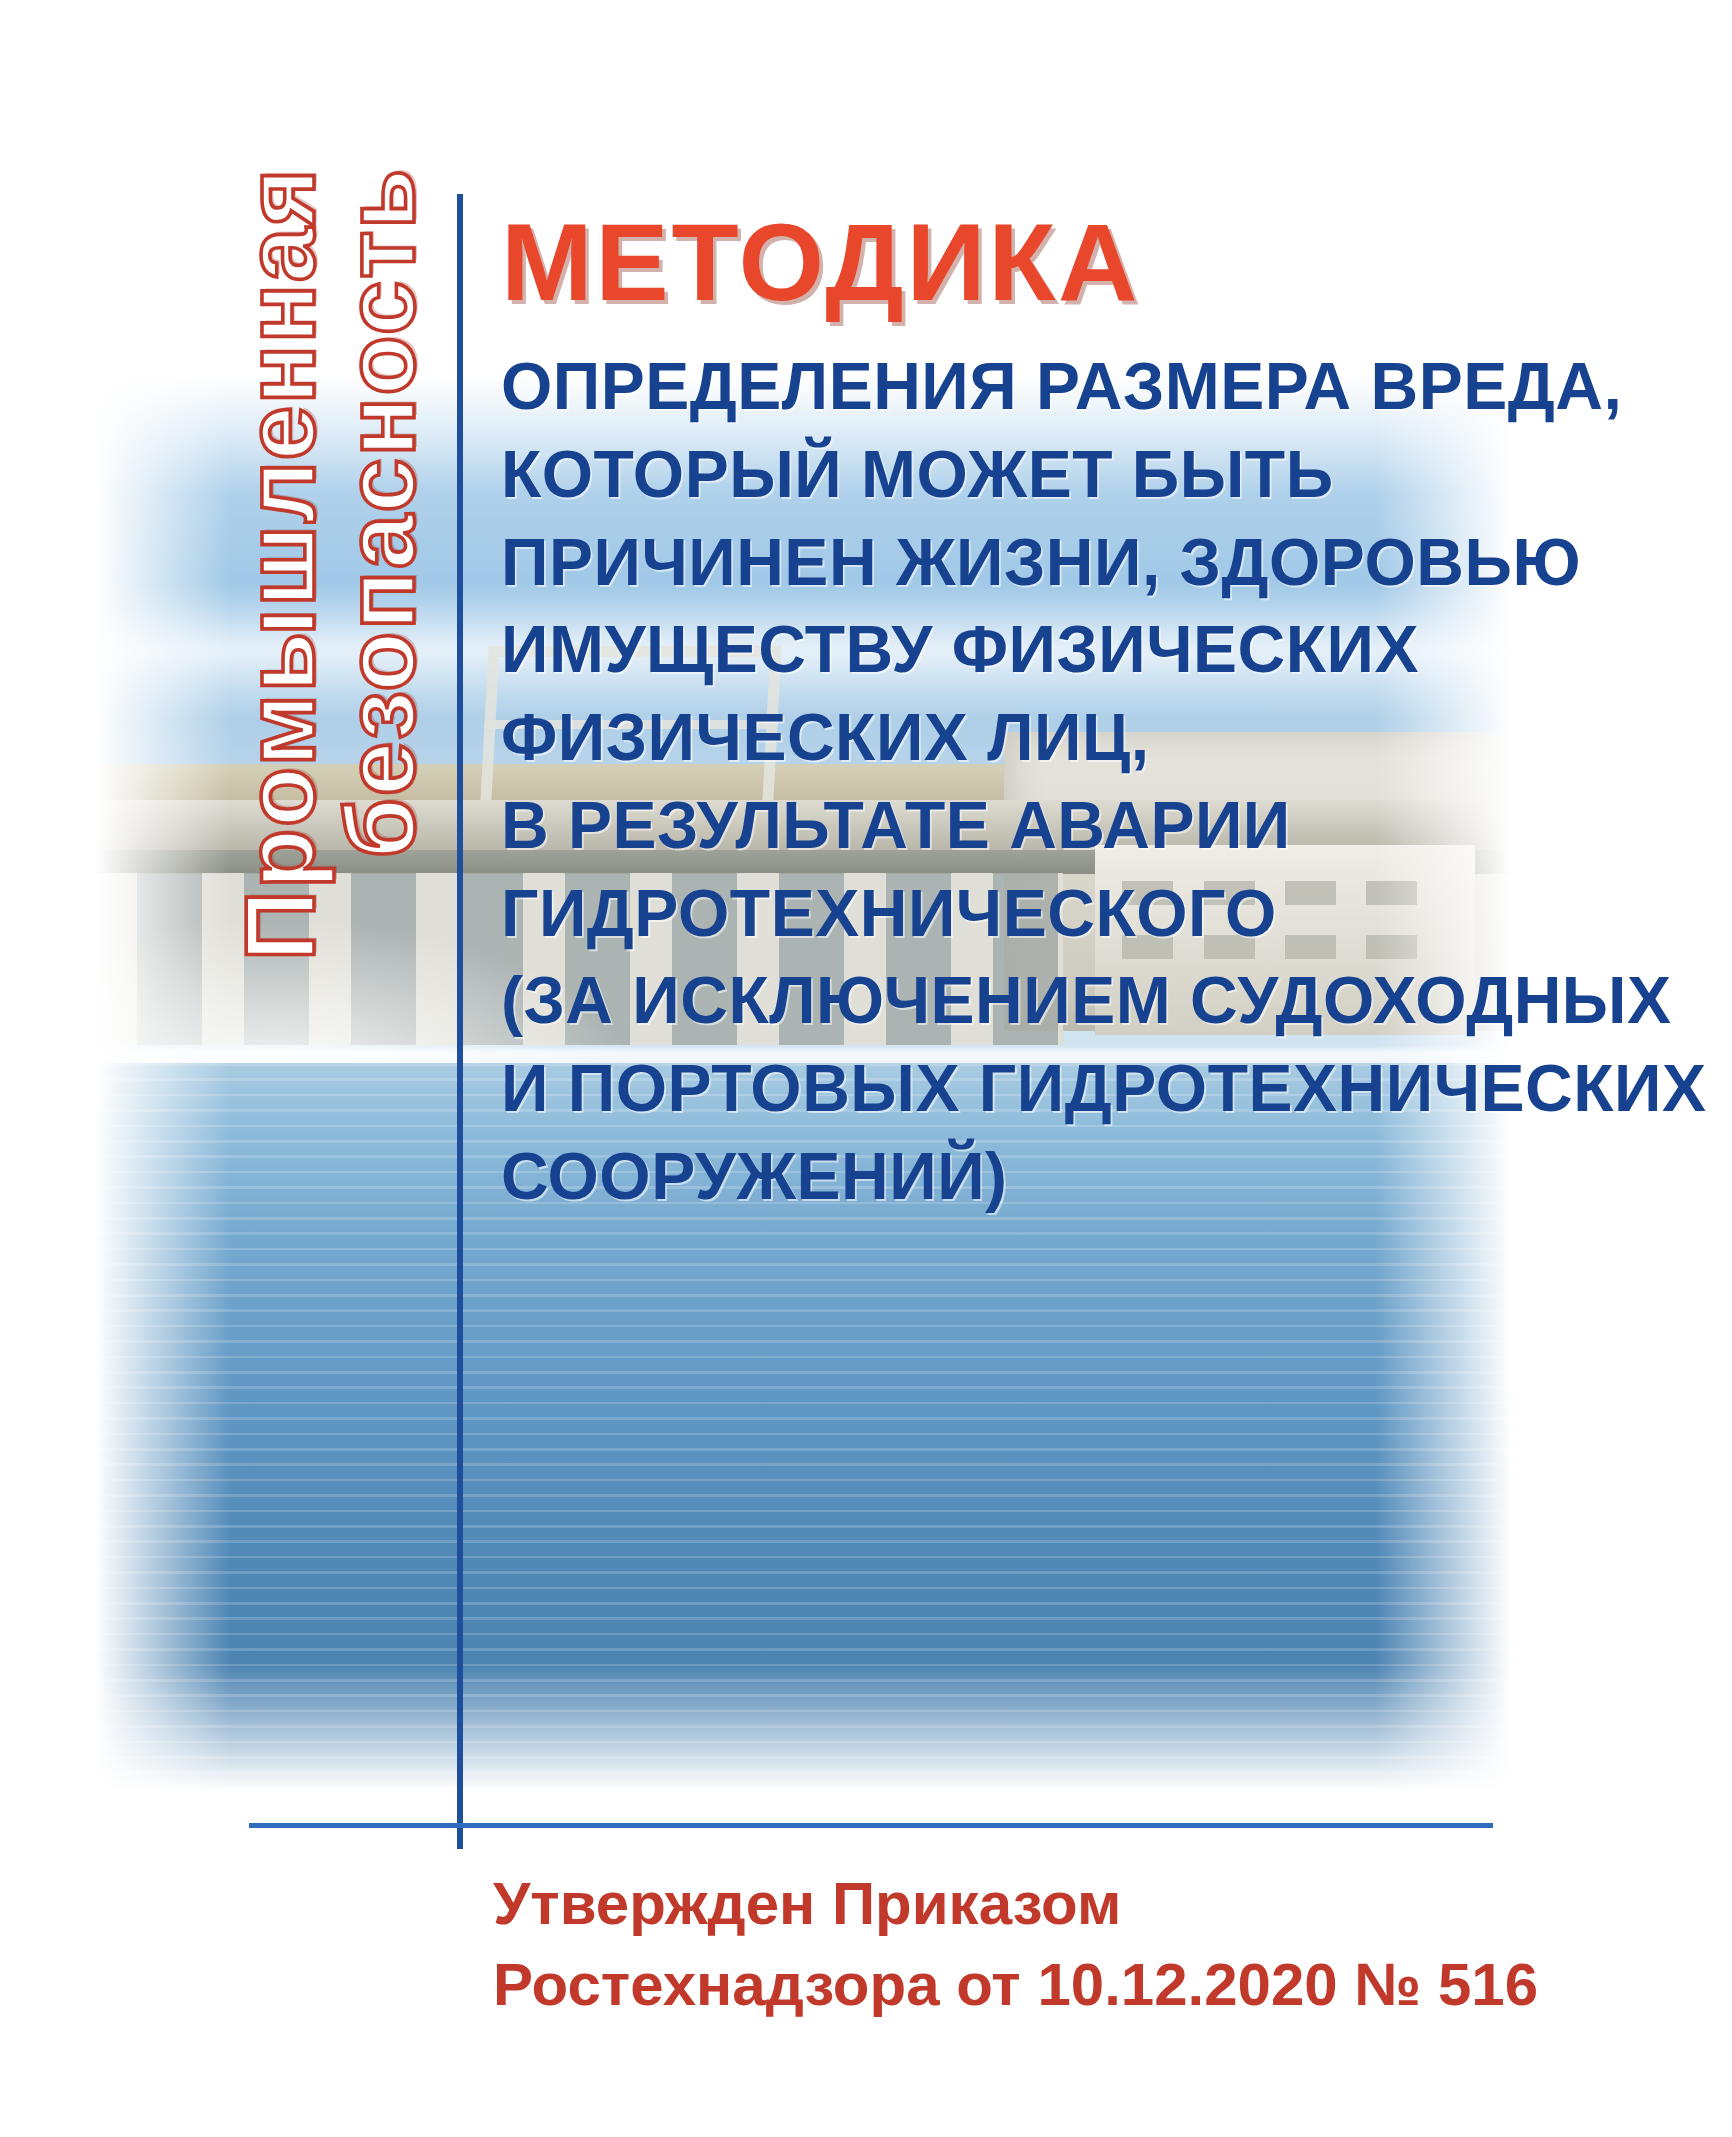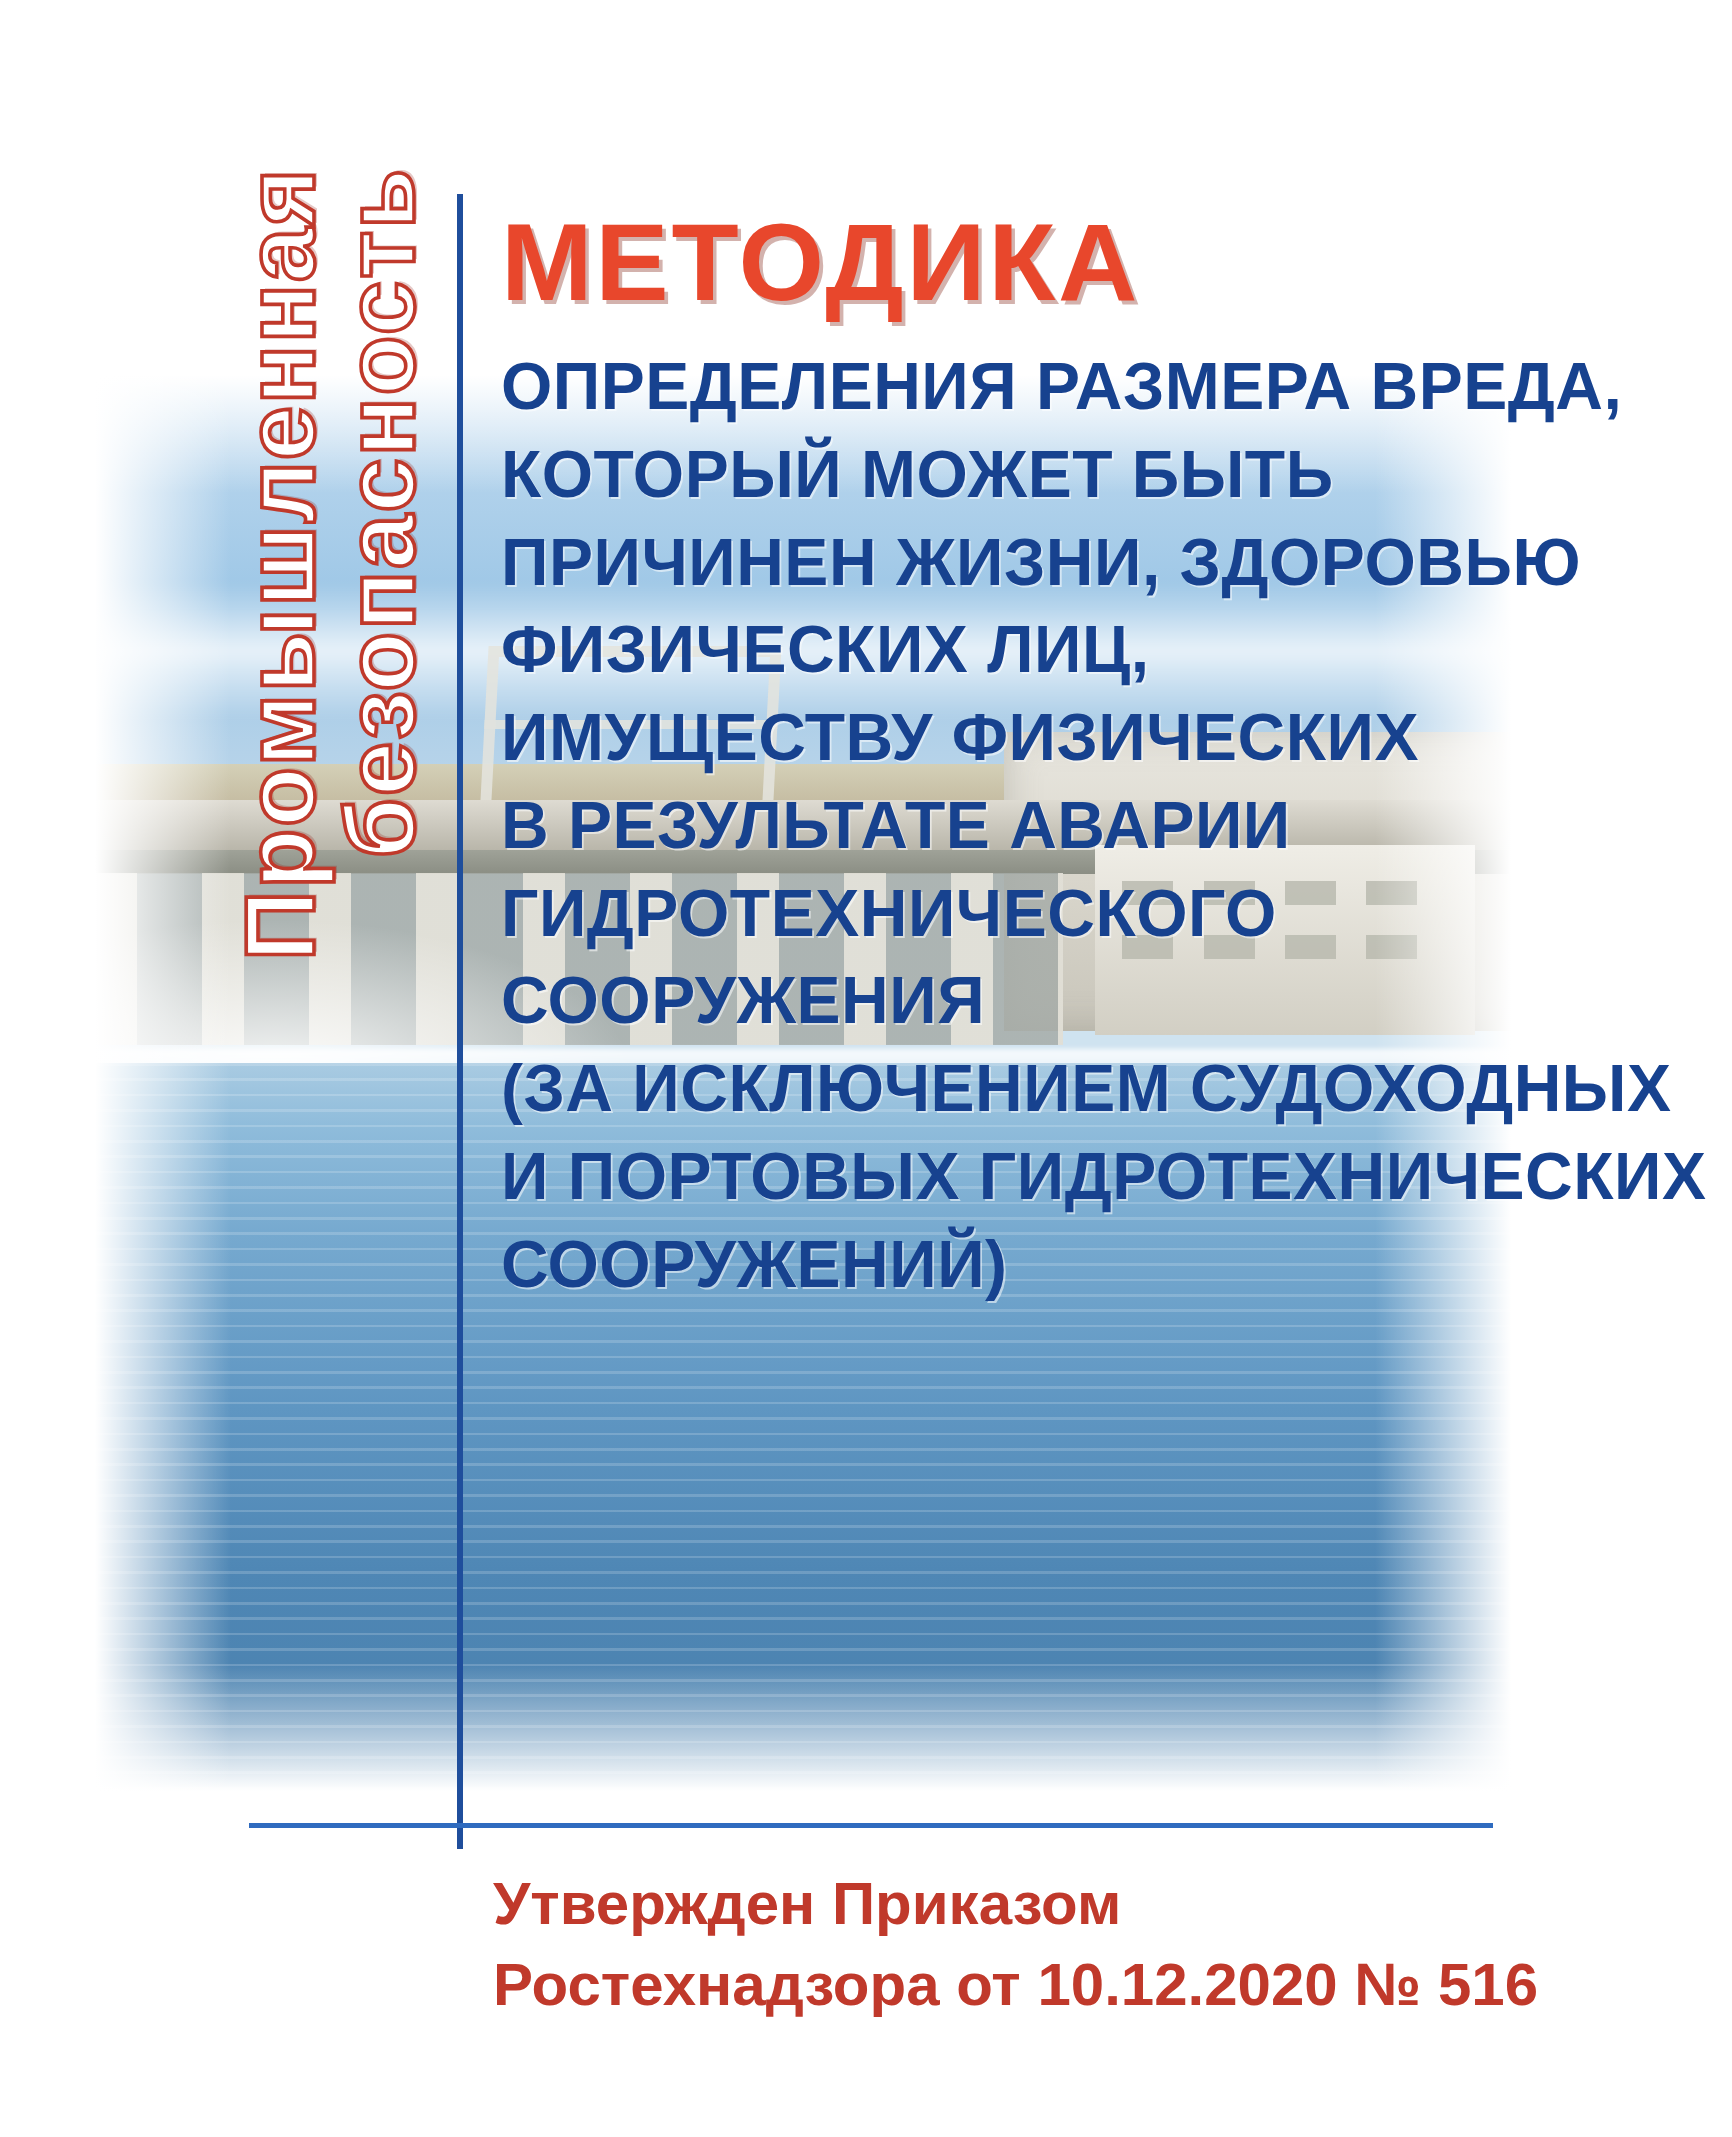--- a/index.html
+++ b/index.html
@@ -266,25 +266,24 @@
 
   <div class="vrule"></div>
   <div class="hrule"></div>
 
   <div class="main-title">
     <h1 class="title-red">МЕТОДИКА</h1>
     <h2 class="subtitle">
       <span class="ln">ОПРЕДЕЛЕНИЯ РАЗМЕРА ВРЕДА,</span>
       <span class="ln">КОТОРЫЙ МОЖЕТ БЫТЬ</span>
       <span class="ln">ПРИЧИНЕН  ЖИЗНИ, ЗДОРОВЬЮ</span>
+      <span class="ln">ИМУЩЕСТВУ ФИЗИЧЕСКИХ</span>
       <span class="ln">ФИЗИЧЕСКИХ ЛИЦ,</span>
-      <span class="ln">ИМУЩЕСТВУ ФИЗИЧЕСКИХ</span>
       <span class="ln">В РЕЗУЛЬТАТЕ АВАРИИ</span>
       <span class="ln">ГИДРОТЕХНИЧЕСКОГО</span>
-      <span class="ln">СООРУЖЕНИЯ</span>
       <span class="ln">(ЗА ИСКЛЮЧЕНИЕМ СУДОХОДНЫХ</span>
       <span class="ln">И ПОРТОВЫХ ГИДРОТЕХНИЧЕСКИХ</span>
       <span class="ln">СООРУЖЕНИЙ)</span>
     </h2>
   </div>
 
   <div class="approval">
     <span class="ln">Утвержден Приказом</span>
     <span class="ln">Ростехнадзора от 10.12.2020 № 516</span>
   </div>

